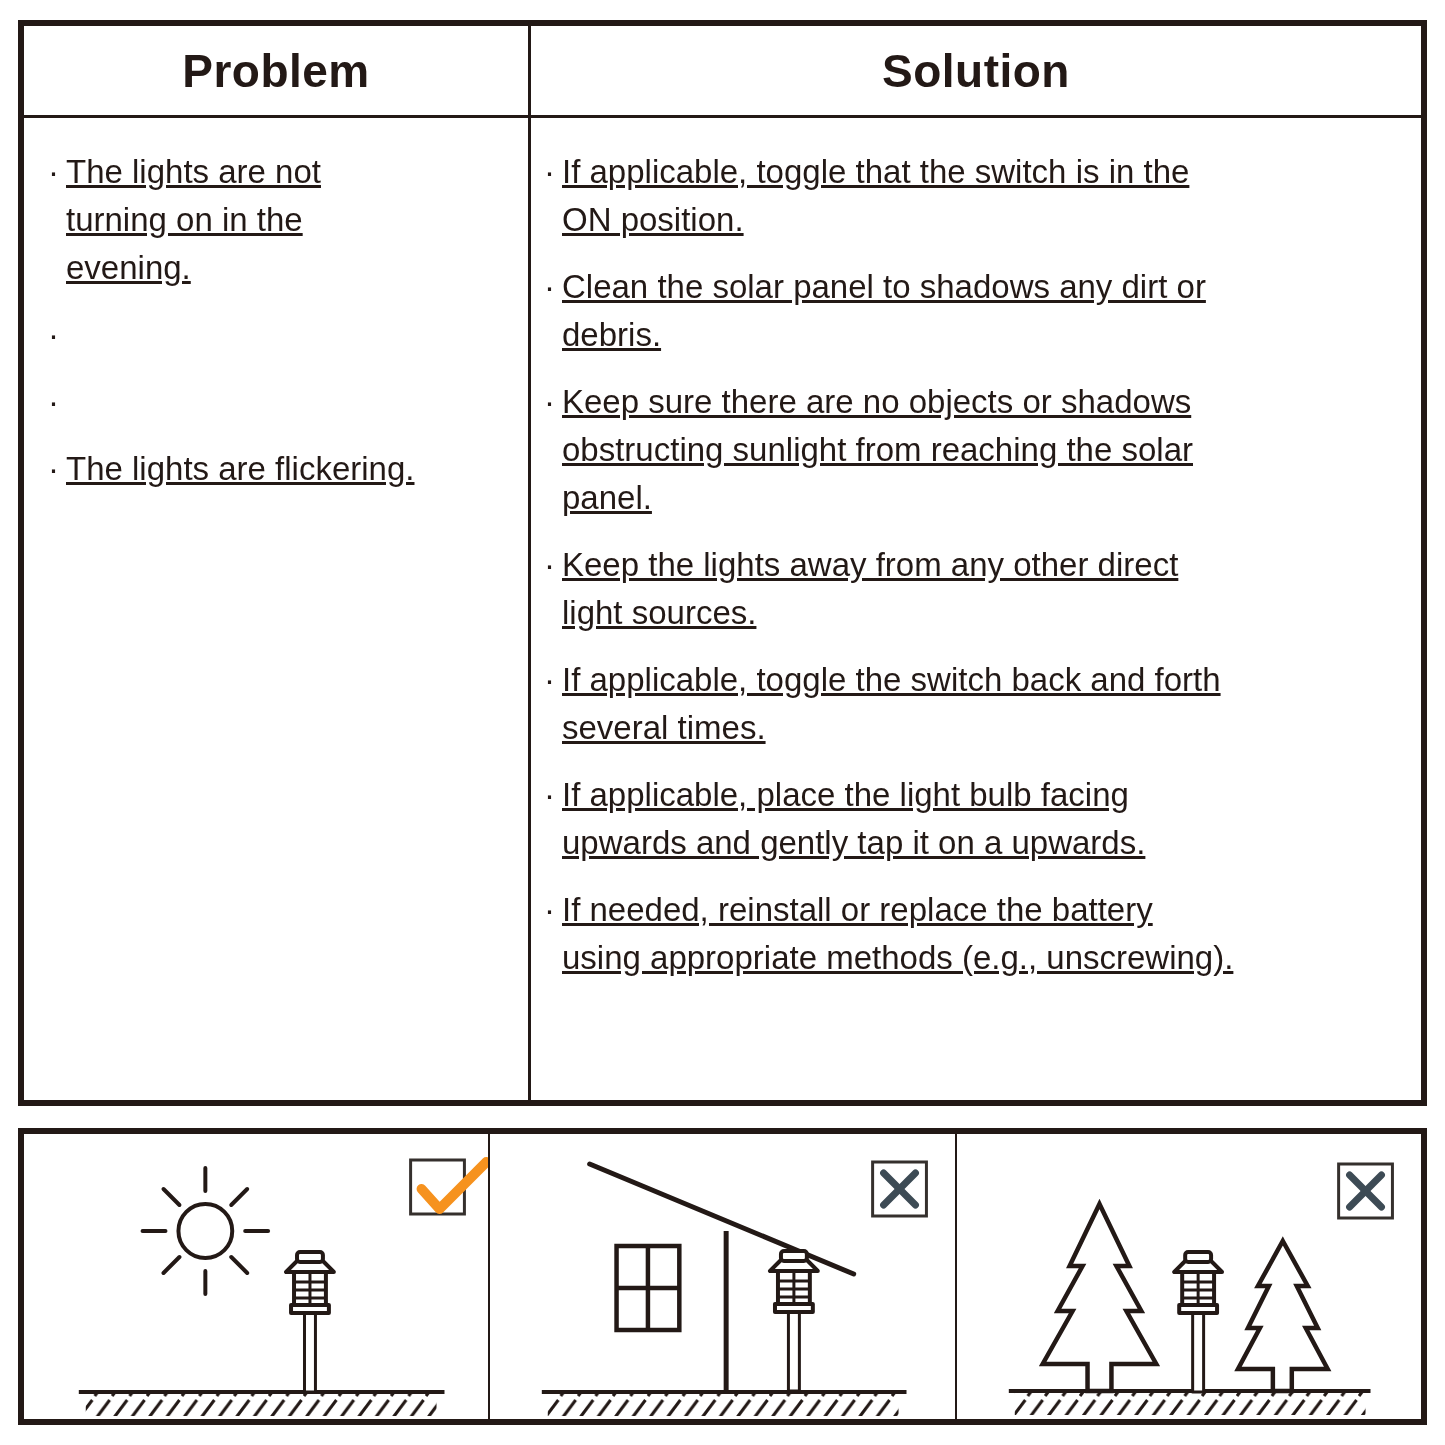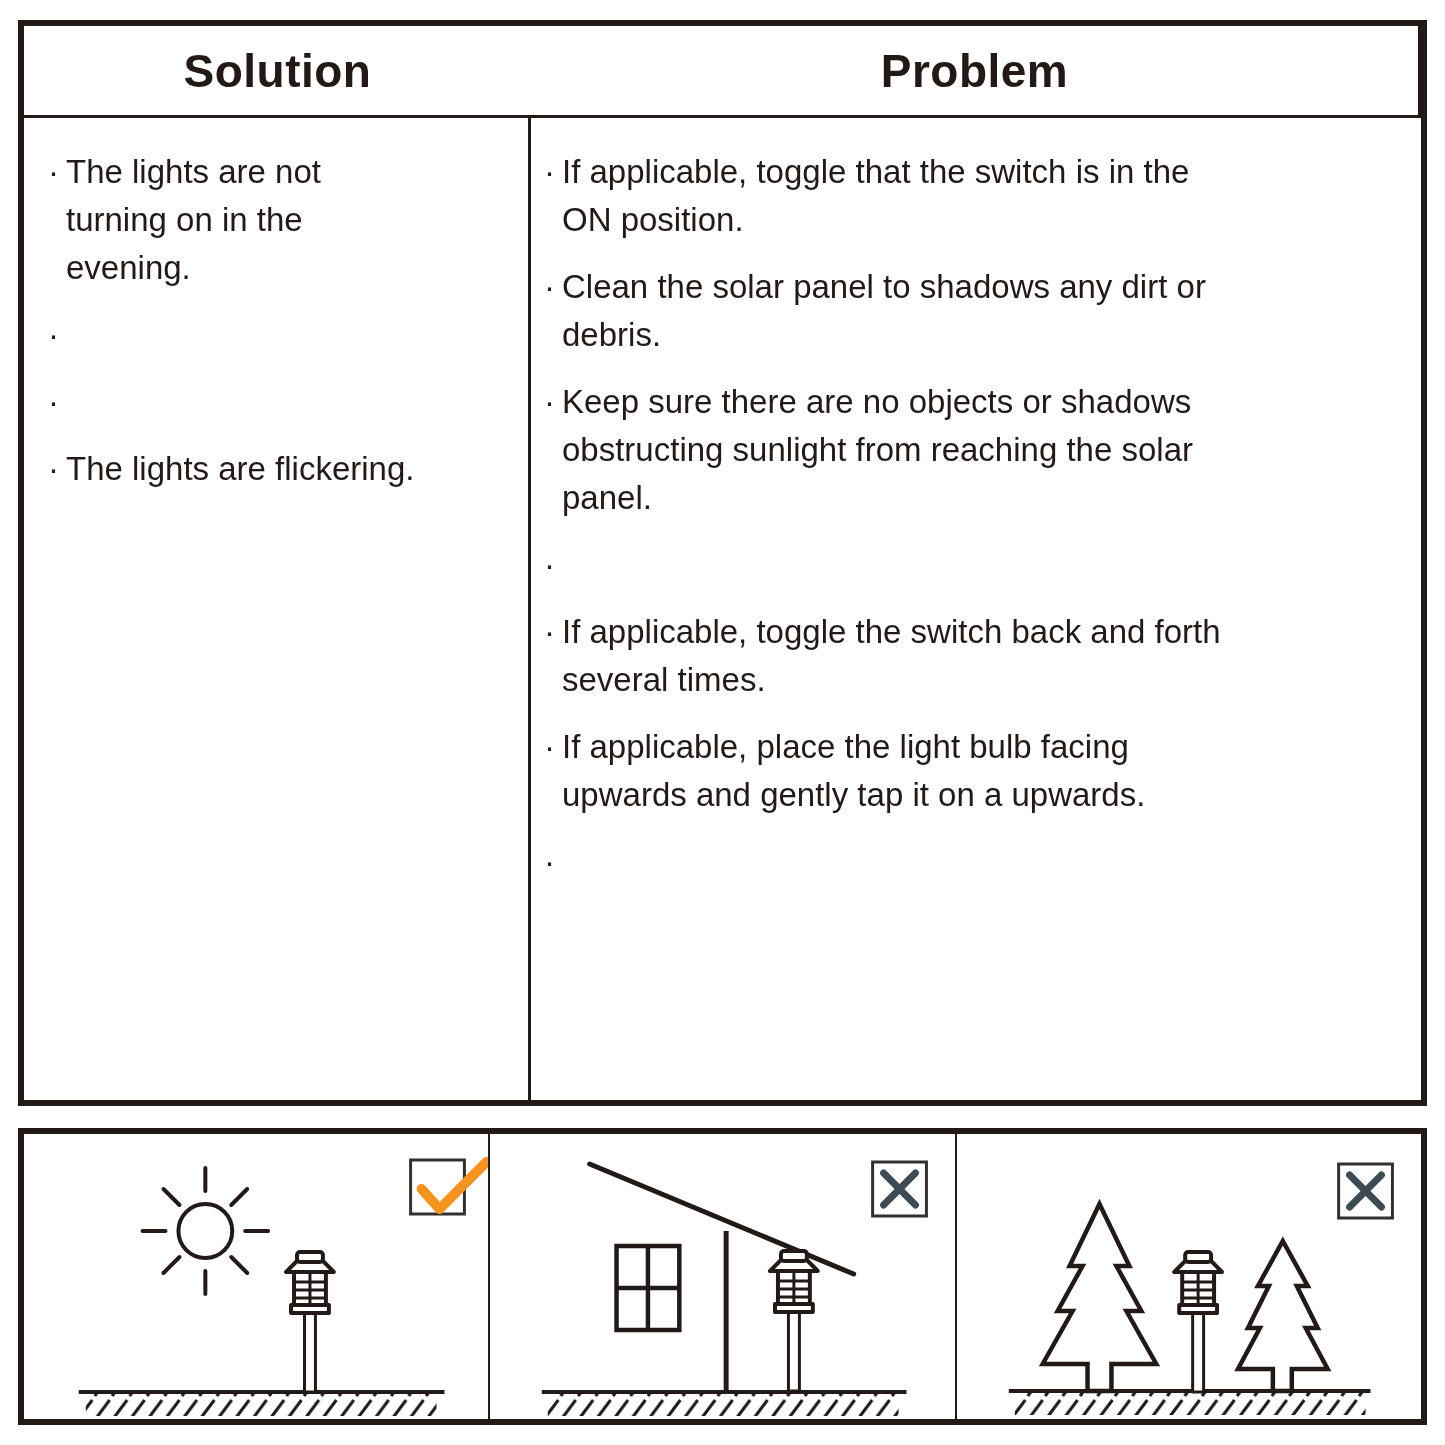--- a/index.html
+++ b/index.html
@@ -30,21 +30,21 @@
 
   .bullet-item {
     display:flex; align-items:flex-start;
     font-size:33px; line-height:48px;
     margin-bottom:19px;
   }
   .bullet-dot {
     flex:none; width:18px; text-align:left;
     font-size:33px; line-height:48px;
   }
-  .bullet-text { white-space:pre-line; }
+  .bullet-text { white-space:pre-line;text-decoration:underline; }
 
   
   .figure-strip {
     position:absolute; left:18px; top:1128px;
     width:1409px; height:297px;
     border:6px solid #231916; box-sizing:border-box;
     display:flex; background:#ffffff;
   }
   .figure-panel { flex:1 1 0; position:relative; min-width:0; }
   .figure-panel + .figure-panel { border-left:2px solid #231916; }
@@ -69,25 +69,25 @@
       <line x1="-15" y1="30" x2="15" y2="30" stroke-width="3"></line>
       <line x1="-15" y1="38" x2="15" y2="38" stroke-width="3"></line>
       <line x1="-15" y1="46" x2="15" y2="46" stroke-width="3"></line>
       <rect x="-19" y="53" width="38" height="8" stroke-width="4"></rect>
     </g>
   </defs>
 </svg>
 
 <div class="trouble-table">
 
+  <div class="th col-divider">
+    <span>Problem</span>
+  </div>
   <div class="th">
     <span>Solution</span>
-  </div>
-  <div class="th col-divider">
-    <span>Problem</span>
   </div>
 
   <div class="tbody col-divider">
     <div class="bullet-item">
       <span class="bullet-dot">·</span>
       <div class="bullet-text">The lights are not
 turning on in the
 evening.</div>
     </div>
     <div class="bullet-item">
@@ -114,33 +114,37 @@
 debris.</div>
     </div>
     <div class="bullet-item">
       <span class="bullet-dot">·</span>
       <div class="bullet-text">Keep sure there are no objects or shadows
 obstructing sunlight from reaching the solar
 panel.</div>
     </div>
     <div class="bullet-item">
       <span class="bullet-dot">·</span>
+      <div class="bullet-text">Keep the lights away from any other direct
+light sources.</div>
     </div>
     <div class="bullet-item">
       <span class="bullet-dot">·</span>
       <div class="bullet-text">If applicable, toggle the switch back and forth
 several times.</div>
     </div>
     <div class="bullet-item">
       <span class="bullet-dot">·</span>
       <div class="bullet-text">If applicable, place the light bulb facing
 upwards and gently tap it on a upwards.</div>
     </div>
     <div class="bullet-item">
       <span class="bullet-dot">·</span>
+      <div class="bullet-text">If needed, reinstall or replace the battery
+using appropriate methods (e.g., unscrewing).</div>
     </div>
   </div>
 </div>
 
 <div class="figure-strip">
 
   <div class="figure-panel">
     <svg viewBox="0 0 466 285" preserveAspectRatio="none">
       <g stroke="#231916" stroke-width="4" fill="none" stroke-linecap="round">
         <circle cx="182" cy="97" r="27"></circle>

